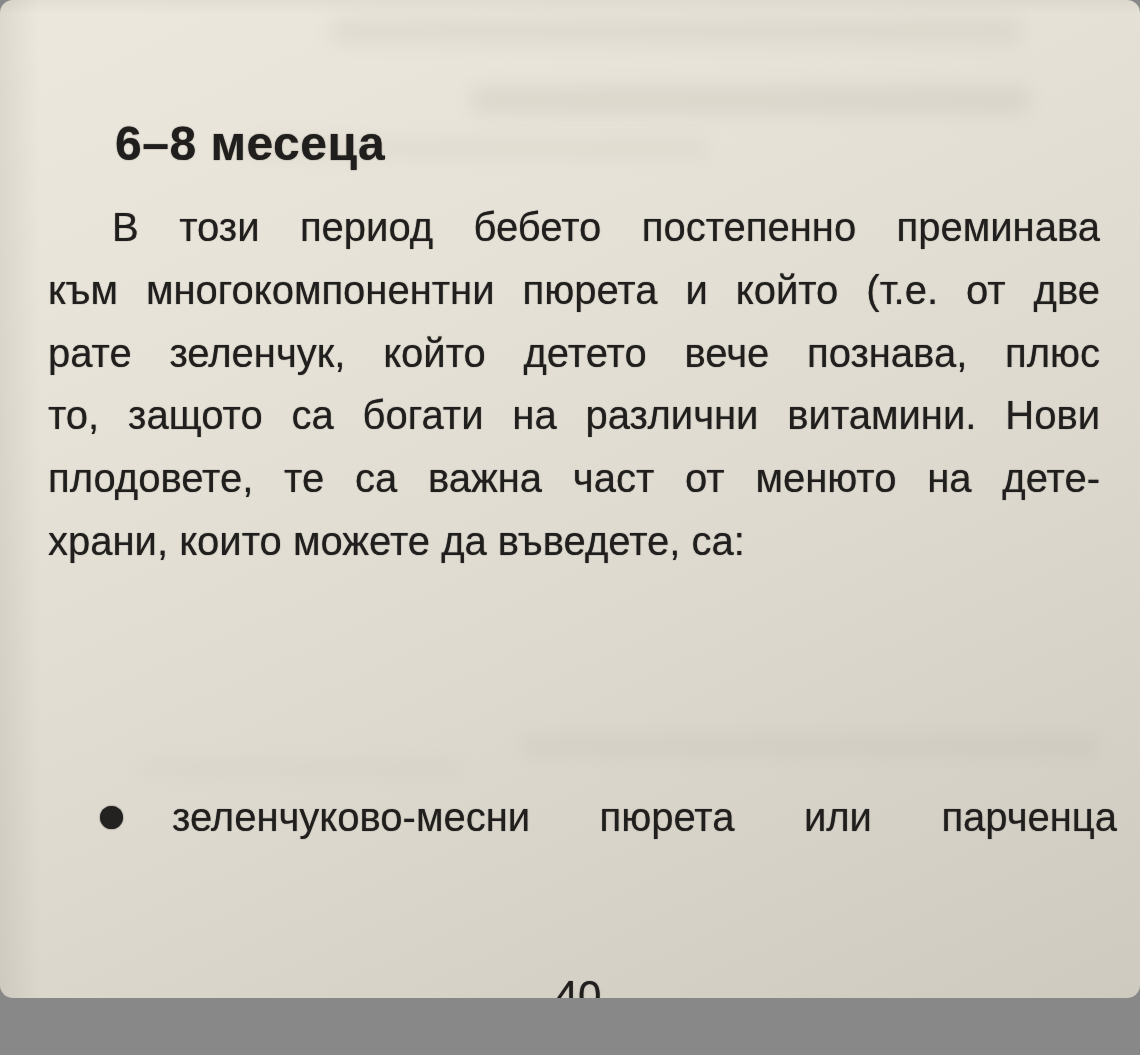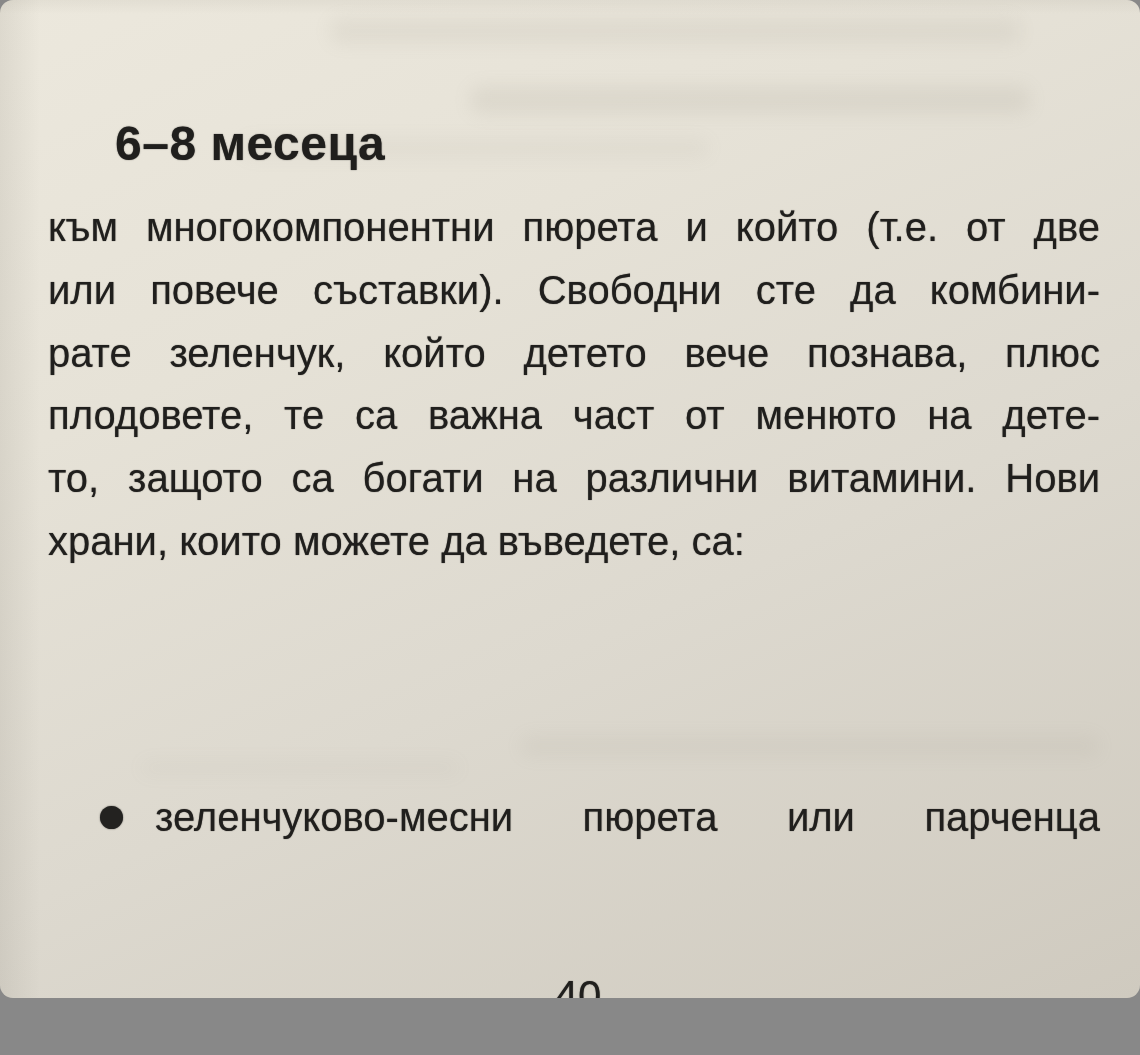--- a/index.html
+++ b/index.html
@@ -86,21 +86,21 @@
     position: absolute;
     left: 0;
     top: 20px;
     width: 23px;
     height: 23px;
     border-radius: 50%;
     background: #232220;
     box-shadow: 0 0 1.5px rgba(25,24,22,0.8);
   }
   .bullet-lines {
-    margin-left: 55px;
+    margin-left: 72px;
     width: 945px;
   }
   .page-number {
     position: absolute;
     left: 8px;
     top: 972px;
     width: 1140px;
     text-align: center;
     font-size: 42px;
     text-shadow: 0 0 1.1px rgba(25,24,22,0.7);
@@ -116,25 +116,25 @@
 
   <div class="smudge s1"></div>
   <div class="smudge s2"></div>
   <div class="smudge s3"></div>
   <div class="smudge s4"></div>
   <div class="smudge s5"></div>
 
   <h1 class="heading">6–8 месеца</h1>
 
   <div class="para">
+    <div class="jline indent">В този период бебето постепенно преминава</div>
     <div class="jline">към многокомпонентни пюрета и който (т.е. от две</div>
-    <div class="jline">или повече съставки). Свободни сте да комбини-</div>
     <div class="jline">рате зеленчук, който детето вече познава, плюс</div>
+    <div class="jline">то, защото са богати на различни витамини. Нови</div>
     <div class="jline">плодовете, те са важна част от менюто на дете-</div>
-    <div class="jline">то, защото са богати на различни витамини. Нови</div>
     <div class="lline">храни, които можете да въведете, са:</div>
   </div>
 
   <div class="bullet-item">
     <span class="bullet-dot"></span>
     <div class="bullet-lines">
       <div class="jline">зеленчуково-месни пюрета или парченца</div>
     </div>
   </div>
 

